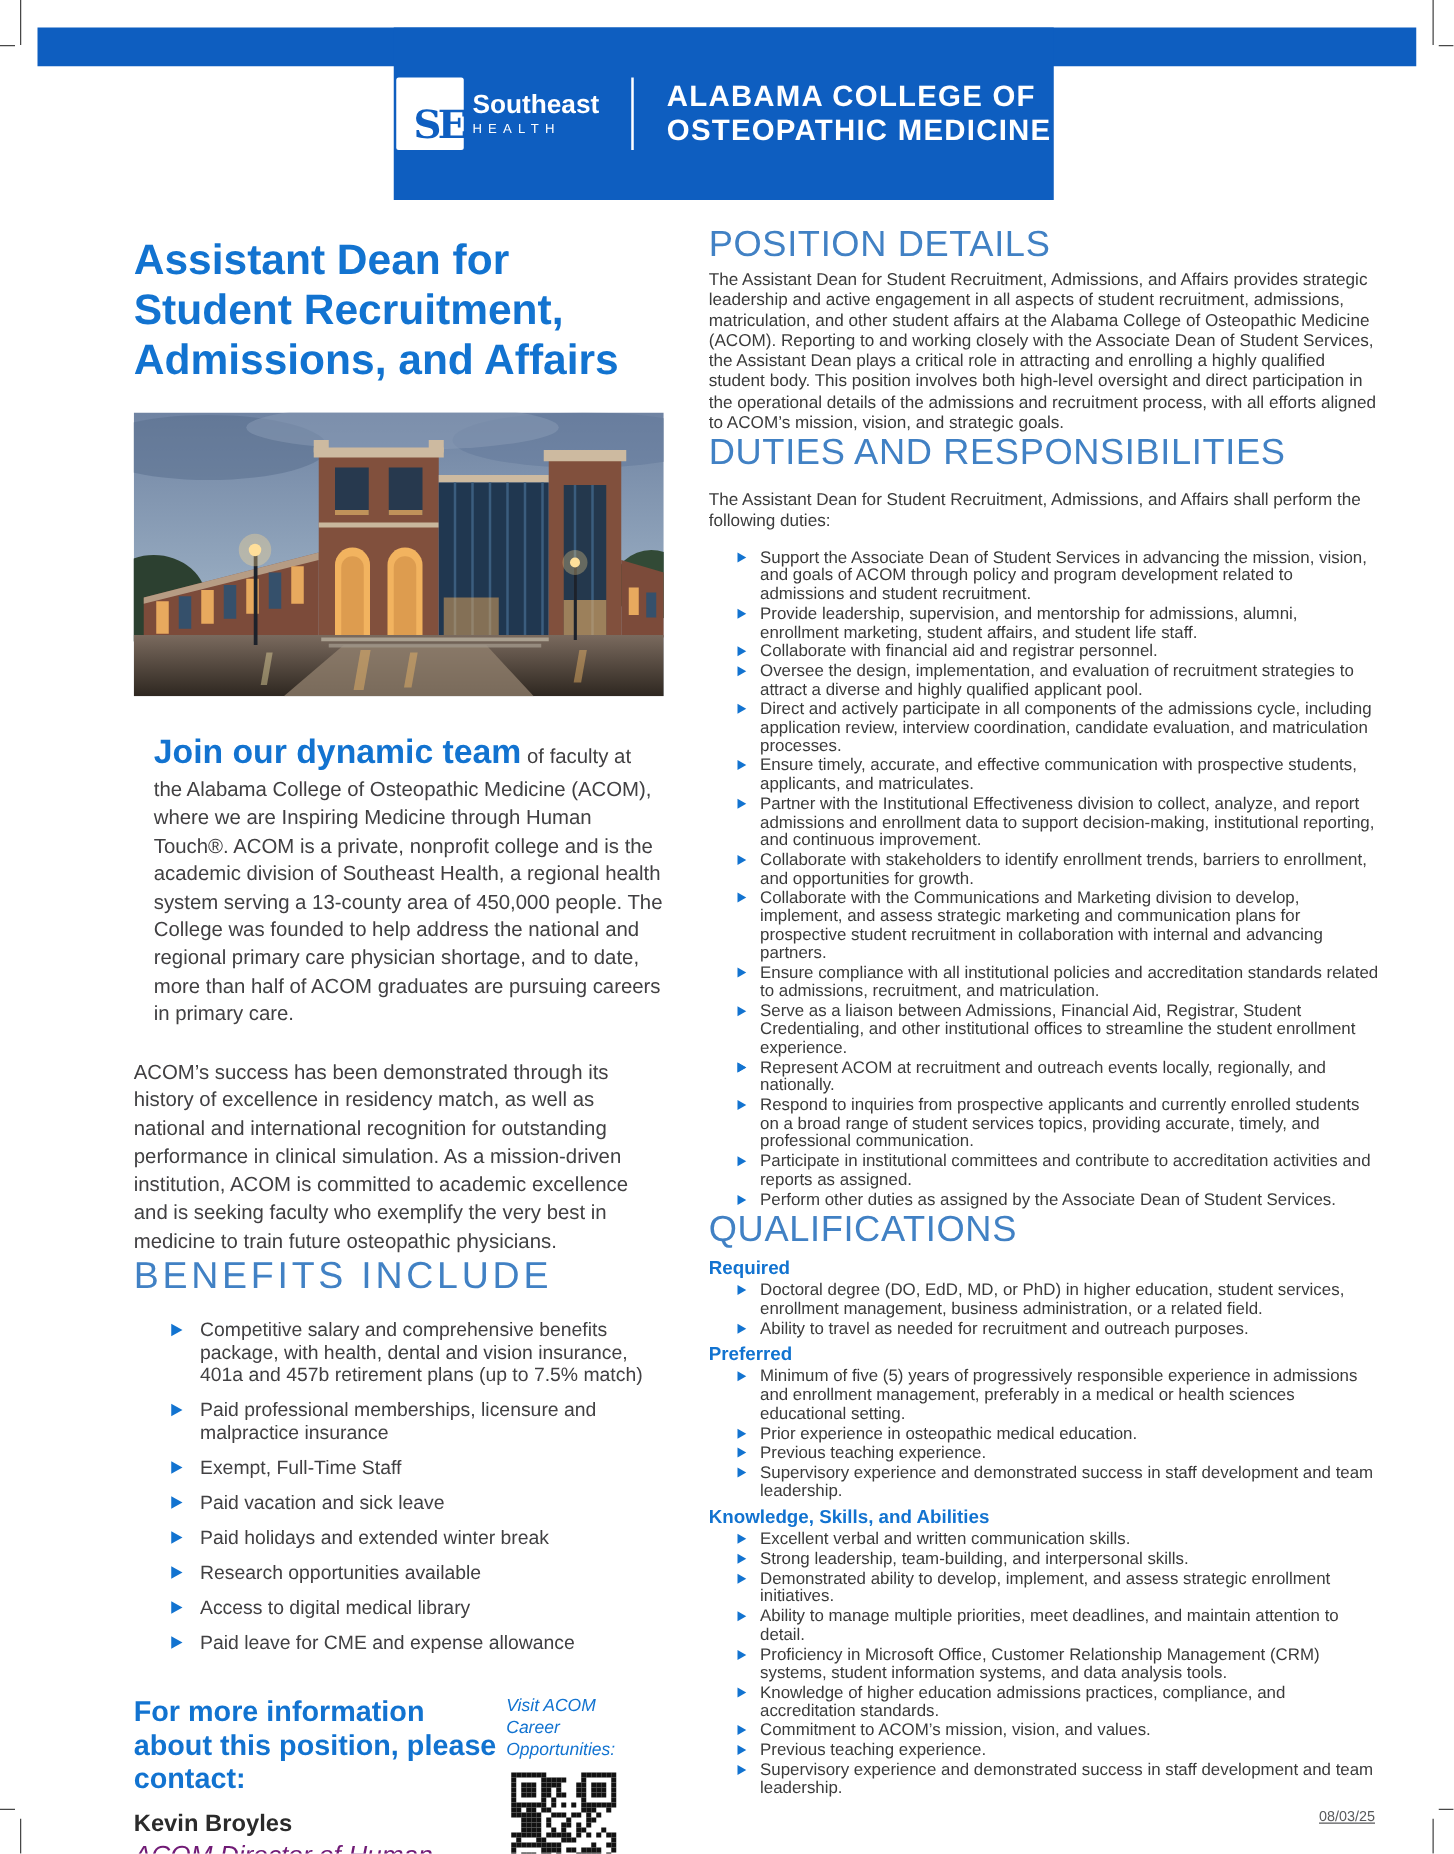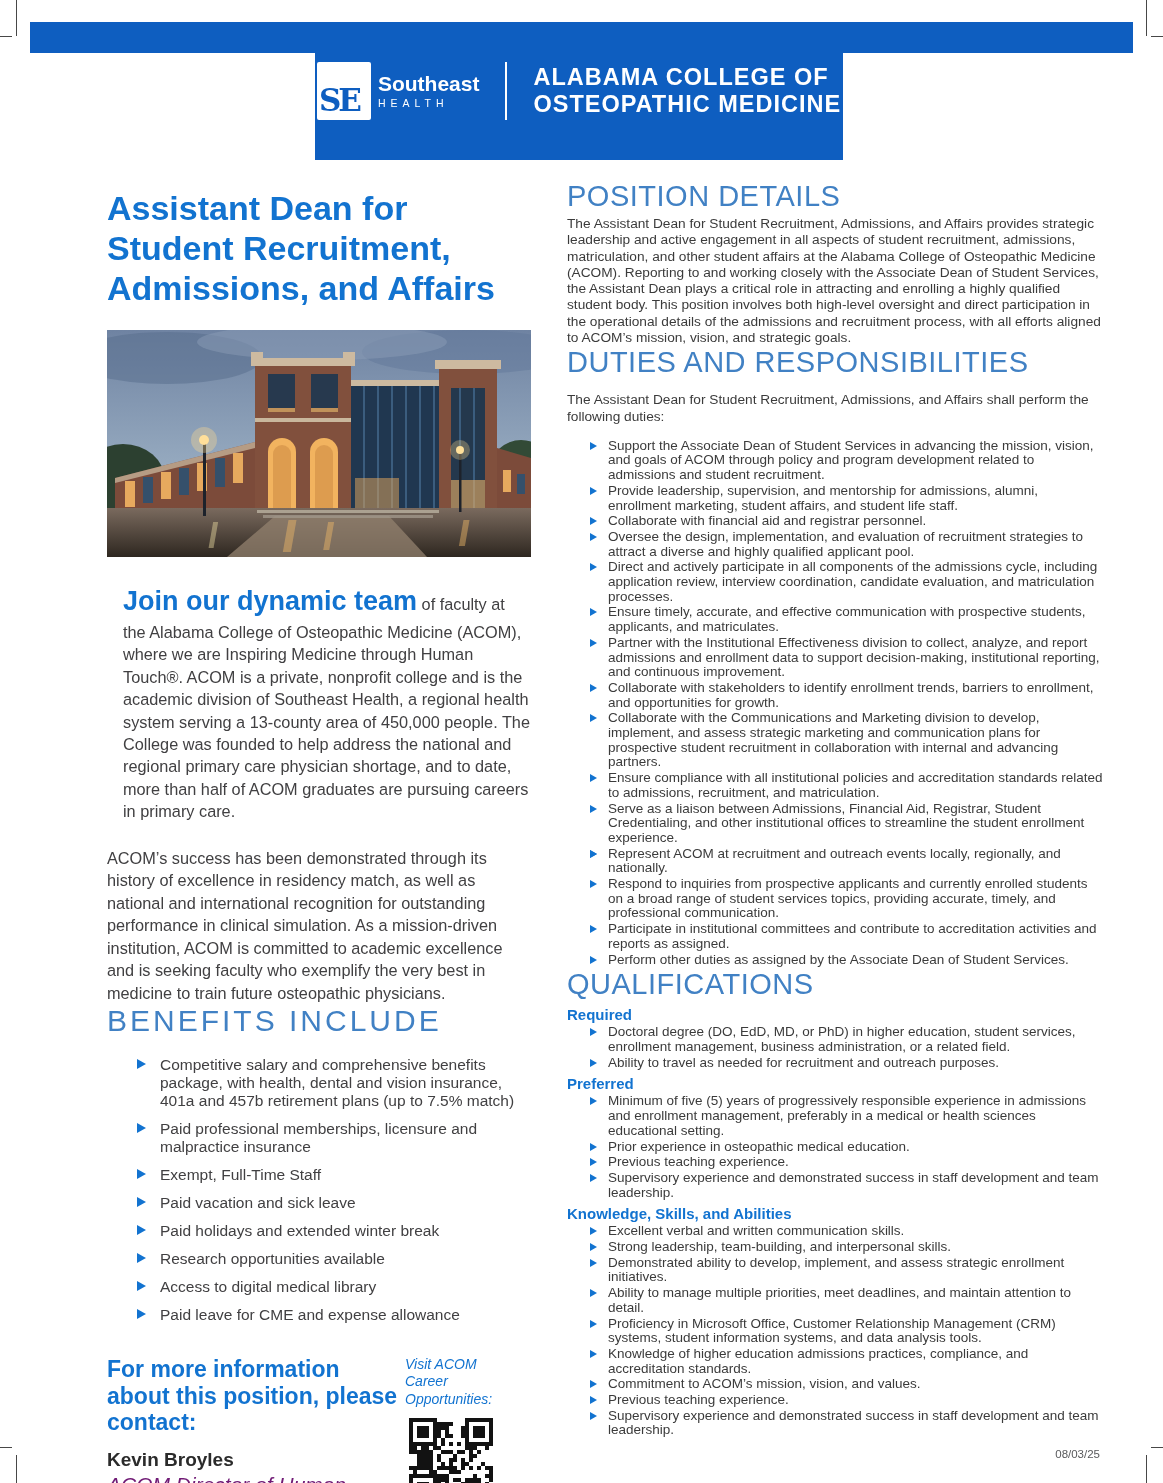--- a/index.html
+++ b/index.html
@@ -23,21 +23,21 @@
   .c-bl-v{left:16px;bottom:0;width:1px;height:28px}
   .c-bl-h{left:0;bottom:35px;width:12px;height:1px}
   .c-br-v{left:1146px;bottom:0;width:1px;height:28px}
   .c-br-h{right:0;bottom:35px;width:12px;height:1px}
 
   
   .topbar{position:absolute;left:30px;top:22px;width:1103px;height:31px;background:var(--brand-blue);}
   .logobox{position:absolute;left:315px;top:22px;width:528px;height:138px;background:var(--brand-blue);
     display:flex;align-items:center;justify-content:center;}
   .sebox{width:54px;height:58px;background:#fff;border-radius:2px;position:relative;flex:none;}
-  .semono{position:absolute;right:12px;bottom:2px;color:var(--brand-blue);font-weight:bold;
+  .semono{position:absolute;right:0;bottom:2px;color:var(--brand-blue);font-weight:bold;
     font-size:31px;letter-spacing:-3px;font-family:"DejaVu Serif", serif;text-align:center;}
   .setext{margin-left:7px;color:#fff;}
   .sename{font-weight:bold;font-size:21px;line-height:1;}
   .sehealth{font-size:10.5px;letter-spacing:5px;margin-top:3px;}
   .logodiv{width:2px;height:58px;background:#fff;margin:0 26px;}
   .college{color:#fff;font-weight:bold;font-size:23.5px;letter-spacing:1px;line-height:1.16;}
 
   
   .leftcol{position:absolute;left:107px;top:188px;width:424px;}
   .rightcol{position:absolute;left:567px;top:180px;width:537px;}
@@ -73,21 +73,21 @@
   .rpara{margin:3px 0 0 0;font-size:13.7px;line-height:1.19;color:var(--text-body);}
   .duties-head{margin-top:15px;font-size:29px;letter-spacing:0.5px;}
   .rintro{margin:13px 0 0 0;font-size:13.7px;line-height:1.18;color:var(--text-body);}
   ul.rlist{list-style:none;margin:14px 0 0 0;padding:0 0 0 23px;}
   ul.rlist li{position:relative;padding-left:18px;font-size:13.5px;line-height:1.09;
     color:var(--text-body);margin:0 0 1px 0;}
   ul.rlist .tri{border-left-width:7px;border-top-width:4px;border-bottom-width:4px;top:3px;}
   .qual-head{margin-top:10px;font-size:29px;letter-spacing:0.5px;}
   h3.sub{margin:5px 0 2px 0;font-size:15px;font-weight:bold;color:var(--accent-blue);}
   ul.rlist.tight{margin-top:2px;}
-  .revdate{margin-top:10px;text-align:right;font-size:11.5px;color:#58595b;padding-right:4px;}
+  .revdate{margin-top:10px;text-align:right;font-size:11.5px;color:#58595b;padding-right:4px;text-decoration:underline;}
 </style>
 </head>
 <body>
 
 <div class="page">
 
   <div class="crop c-tl-v"></div>
   <div class="crop c-tl-h"></div>
   <div class="crop c-tr-v"></div>
   <div class="crop c-tr-h"></div>

